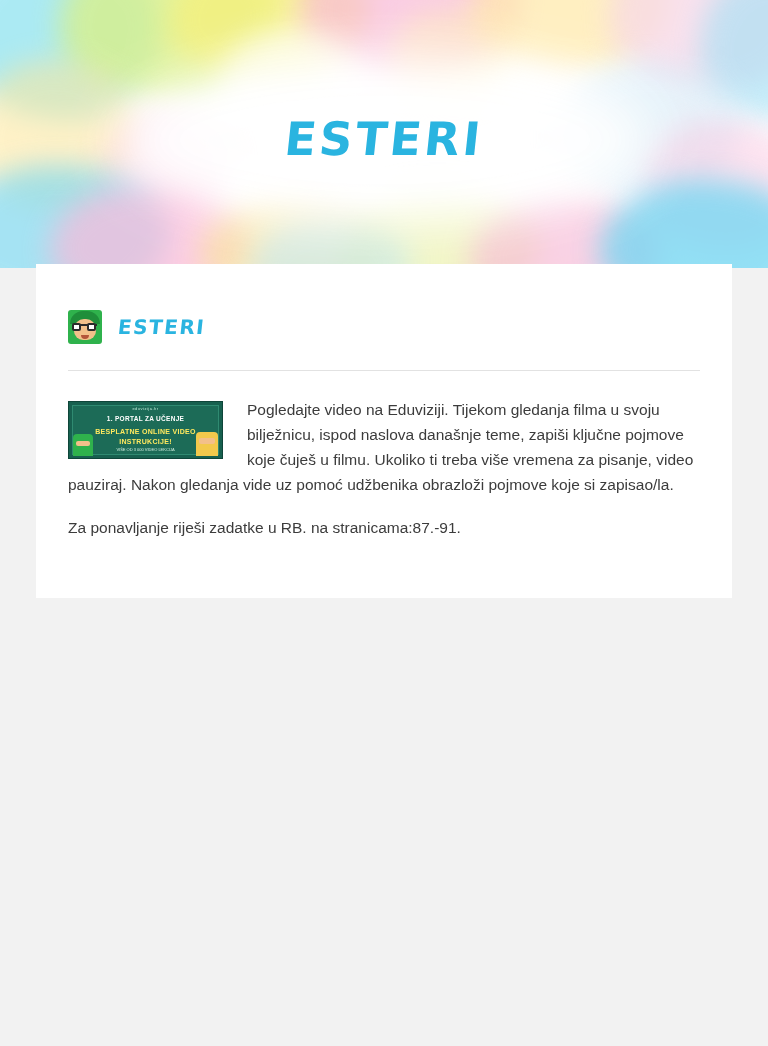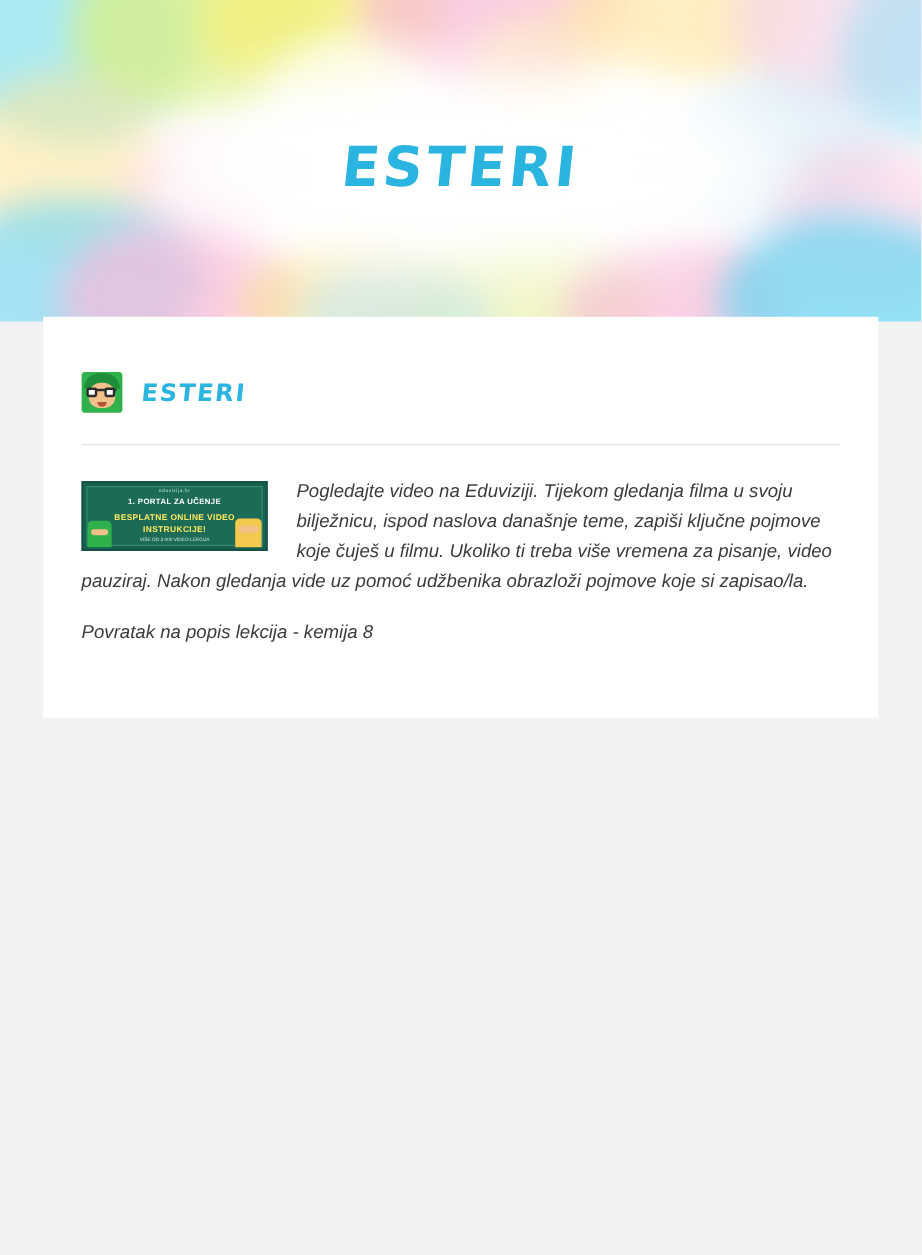--- a/index.html
+++ b/index.html
@@ -234,21 +234,20 @@
     background: #f3c08a;
     border-radius: 2px;
   }
 
   p.para {
     margin: 0 0 18px 0;
     font-size: 15.5px;
     line-height: 25px;
     color: #3c3c3c;
     text-align: left;
-    font-style: italic;
   }
   p.para.first { margin-bottom: 18px; }
   .clearfix::after { content: ""; display: block; clear: both; }
 </style>
 </head>
 <body>
 
 <div class="page">
 
   <div class="hero">
@@ -299,18 +298,18 @@
         <div class="t-top">eduvizija.hr</div>
         <div class="t1">1. PORTAL ZA UČENJE</div>
         <div class="t2">BESPLATNE ONLINE
 VIDEO INSTRUKCIJE!</div>
         <div class="t3">VIŠE OD 3 000 VIDEO LEKCIJA</div>
         <div class="kid-l"></div>
         <div class="kid-r"></div>
       </div>
 
       <p class="para first">Pogledajte video na Eduviziji. Tijekom gledanja filma u svoju bilježnicu, ispod naslova današnje teme, zapiši ključne pojmove koje čuješ u filmu. Ukoliko ti treba više vremena za pisanje, video pauziraj. Nakon gledanja vide uz pomoć udžbenika obrazloži pojmove koje si zapisao/la.</p>
-      <p class="para">Povratak na popis lekcija - kemija 8</p>
+      <p class="para">Za ponavljanje riješi zadatke u RB. na stranicama:87.-91.</p>
     </div>
 
   </div>
 
 </div>
 
 </body></html>

